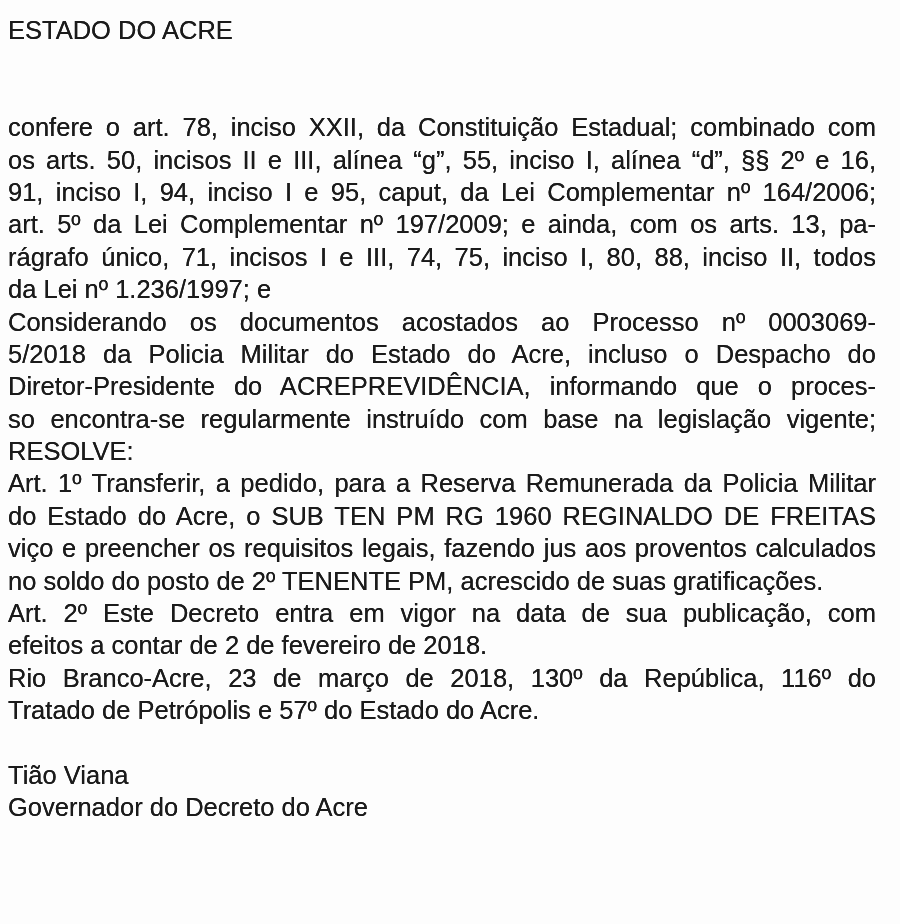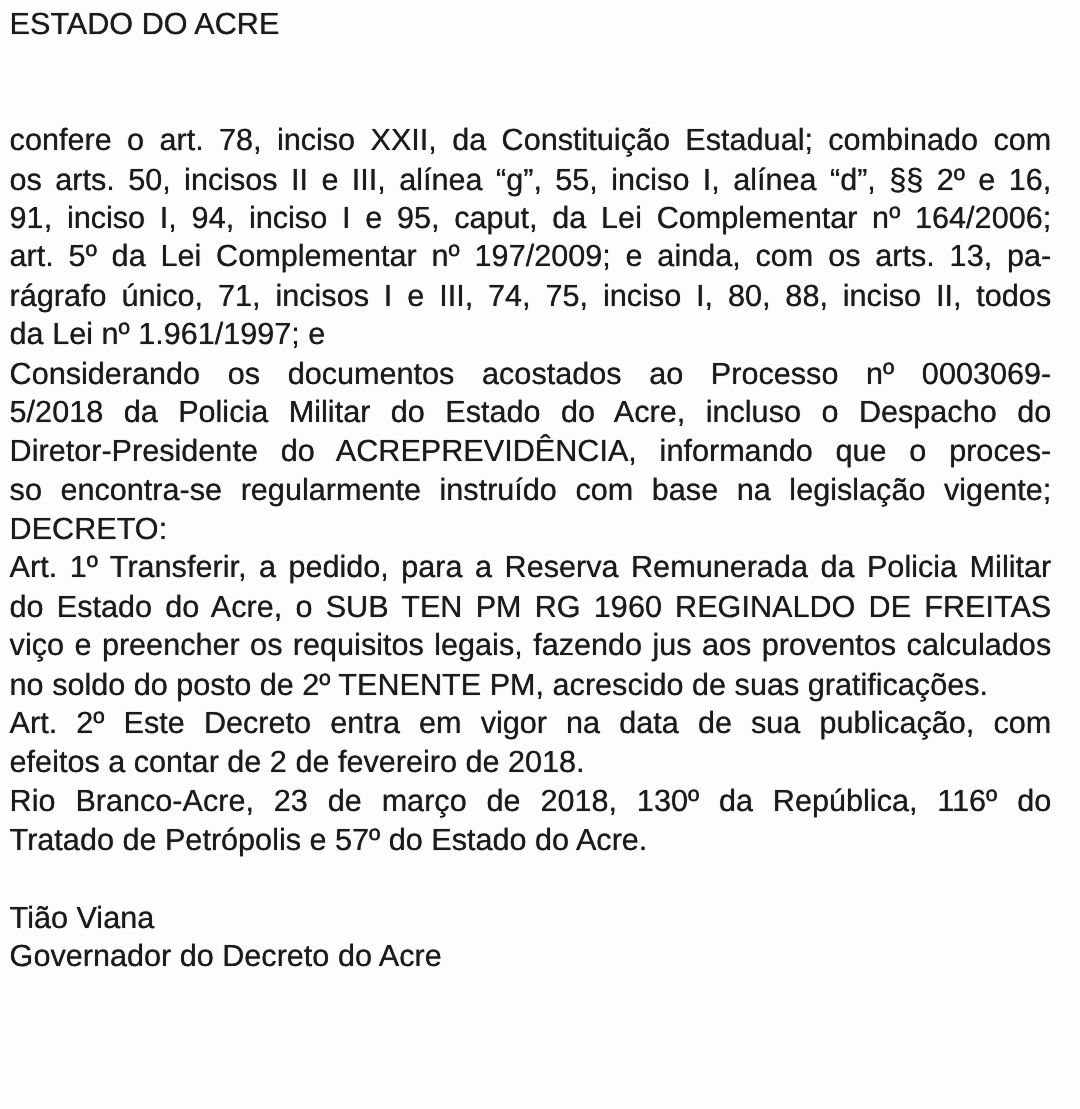--- a/index.html
+++ b/index.html
@@ -7,21 +7,21 @@
     padding: 0;
     width: 900px;
     height: 924px;
     background: #fdfdfd;
     overflow: hidden;
   }
   .doc {
     box-sizing: border-box;
     width: 900px;
     height: 924px;
-    padding: 4px 24px 0 8px;
+    padding: 14px 24px 0 8px;
     font-family: "Liberation Sans", "DejaVu Sans", sans-serif;
     font-size: 25.5px;
     line-height: 32.4px;
     color: #1b1b1b;
     text-shadow: 0 0 0.6px currentColor; 
     -webkit-font-smoothing: antialiased;
   }
   .ln {
     height: 32.4px;
     overflow: visible;
@@ -41,26 +41,26 @@
 
   <div class="ln">ESTADO DO ACRE</div>
   <div class="ln blank"></div>
   <div class="ln blank"></div>
 
   <div class="ln j">confere o art. 78, inciso XXII, da Constituição Estadual; combinado com</div>
   <div class="ln j">os arts. 50, incisos II e III, alínea “g”, 55, inciso I, alínea “d”, §§ 2º e 16,</div>
   <div class="ln j">91, inciso I, 94, inciso I e 95, caput, da Lei Complementar nº 164/2006;</div>
   <div class="ln j">art. 5º da Lei Complementar nº 197/2009; e ainda, com os arts. 13, pa-</div>
   <div class="ln j">rágrafo único, 71, incisos I e III, 74, 75, inciso I, 80, 88, inciso II, todos</div>
-  <div class="ln">da Lei nº 1.961/1997; e</div>
+  <div class="ln">da Lei nº 1.236/1997; e</div>
   <div class="ln j">Considerando os documentos acostados ao Processo nº 0003069-</div>
   <div class="ln j">5/2018 da Policia Militar do Estado do Acre, incluso o Despacho do</div>
   <div class="ln j">Diretor-Presidente do ACREPREVIDÊNCIA, informando que o proces-</div>
   <div class="ln j">so encontra-se regularmente instruído com base na legislação vigente;</div>
-  <div class="ln">DECRETO:</div>
+  <div class="ln">RESOLVE:</div>
   <div class="ln j">Art. 1º Transferir, a pedido, para a Reserva Remunerada da Policia Militar</div>
   <div class="ln j">do Estado do Acre, o SUB TEN PM RG 1960 REGINALDO DE FREITAS</div>
   <div class="ln j">viço e preencher os requisitos legais, fazendo jus aos proventos calculados</div>
   <div class="ln">no soldo do posto de 2º TENENTE PM, acrescido de suas gratificações.</div>
   <div class="ln j">Art. 2º Este Decreto entra em vigor na data de sua publicação, com</div>
   <div class="ln">efeitos a contar de 2 de fevereiro de 2018.</div>
   <div class="ln j">Rio Branco-Acre, 23 de março de 2018, 130º da República, 116º do</div>
   <div class="ln">Tratado de Petrópolis e 57º do Estado do Acre.</div>
 
   <div class="ln blank"></div>

